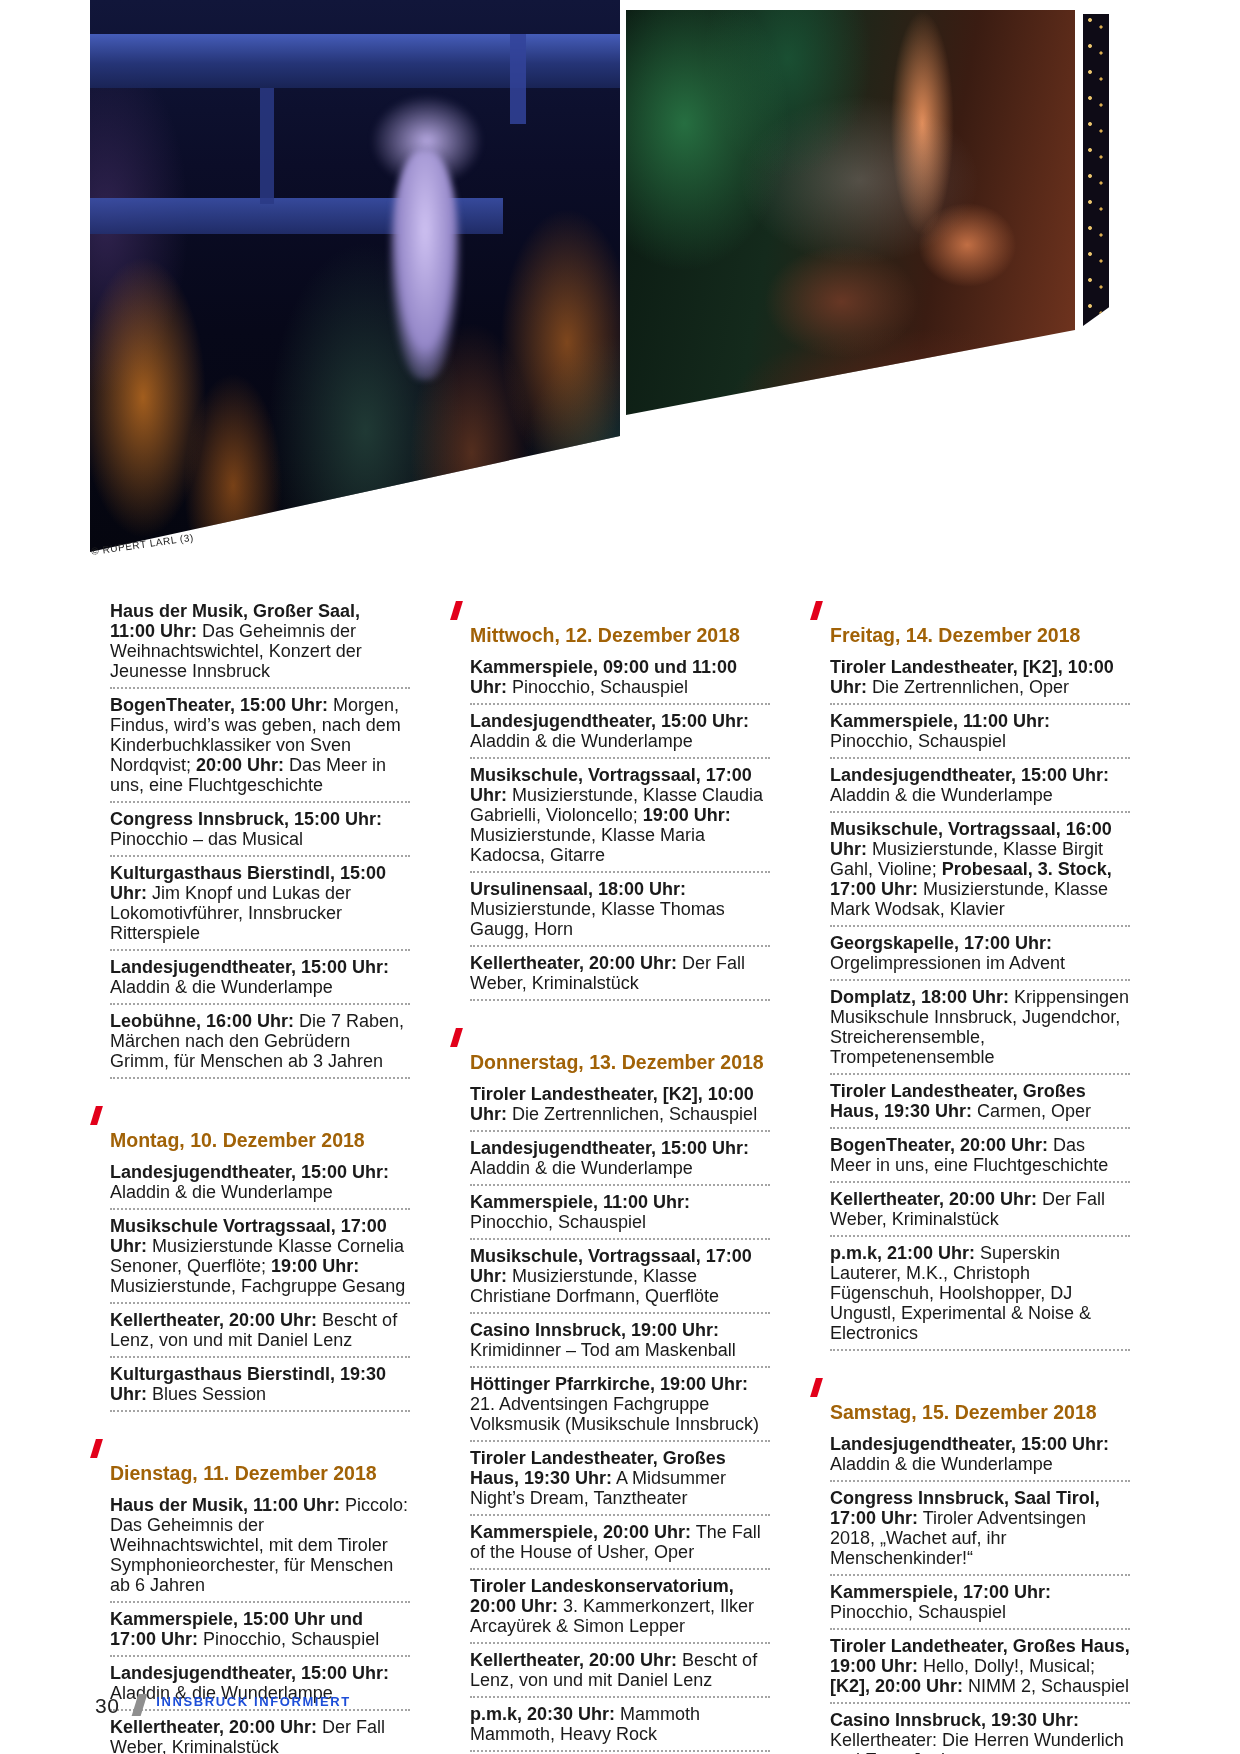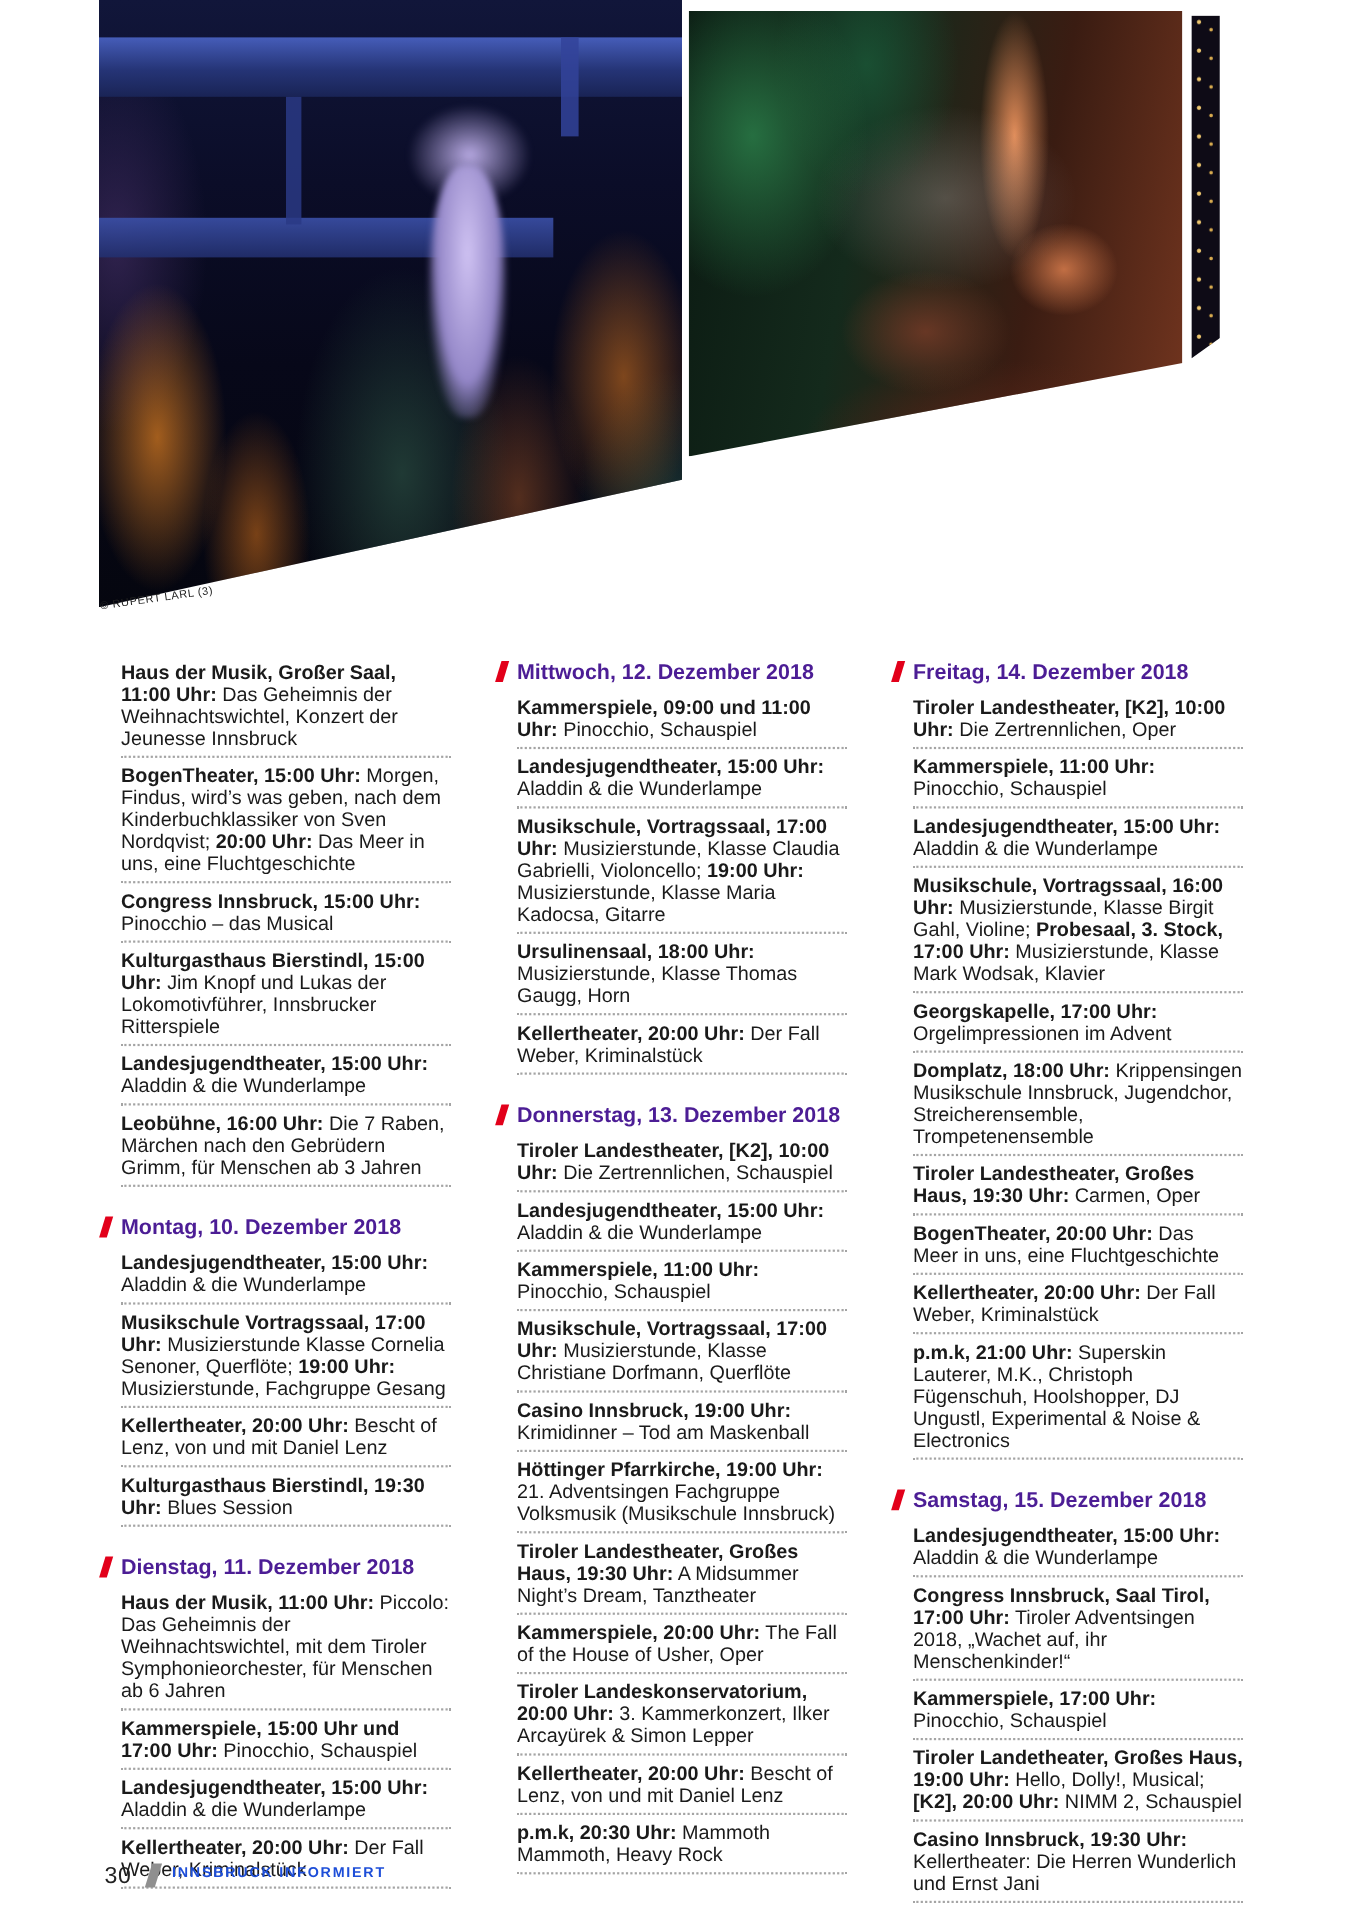--- a/index.html
+++ b/index.html
@@ -72,21 +72,21 @@
     margin:26px 0 10px -17px;
   }
   .col > .day-header:first-child{margin-top:0;}
   .slash{
     display:inline-block;width:7px;height:19px;
     transform:skewX(-17deg);margin:1px 10px 0 0;flex:0 0 auto;
   }
   .red-slash{background:#e2001a;}
   .gray-slash{background:#8f8f8f;}
   .day-title{
-    color:#4c1d95;font-weight:bold;font-size:19.5px;line-height:22px;white-space:nowrap;
+    color:#a16207;font-weight:bold;font-size:19.5px;line-height:22px;white-space:nowrap;margin-top:24px;
   }
   .event{
     margin:0 0 5px 0;padding:1px 0 6px 0;
     font-size:18px;line-height:20px;
     border-bottom:2px dotted #a4a4a4;
   }
   .event .vb{font-weight:bold;}
   .event .vr{font-weight:normal;}
   
   .footer{

